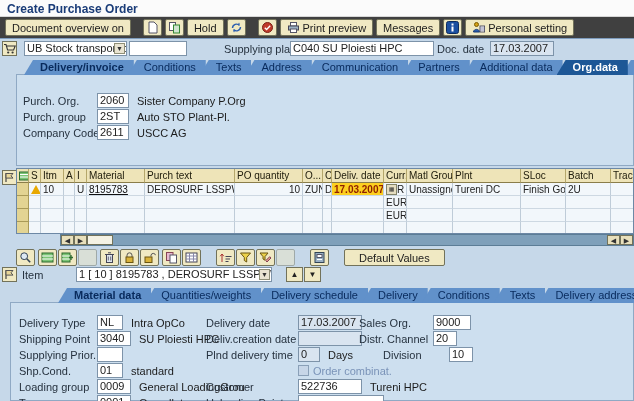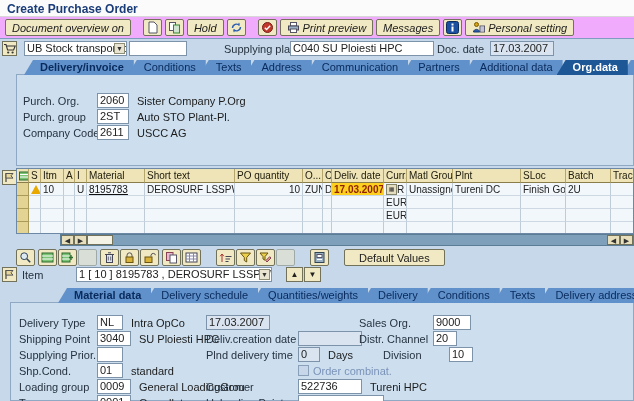--- a/index.html
+++ b/index.html
@@ -3,21 +3,21 @@
 <meta charset="utf-8">
 <style>
   * { box-sizing: border-box; margin: 0; padding: 0; }
   html,body { width:634px; height:401px; overflow:hidden; }
   body { font-family:"Liberation Sans","DejaVu Sans",sans-serif; font-size:11px; color:#222; }
   #app { position:relative; width:634px; height:401px; background:#c6d8e9; overflow:hidden; }
 
   
   .titlebar { position:absolute; left:0; top:0; width:634px; height:17px; background:#fbfbfb; border-bottom:1px solid #d7d7d7; }
   .titlebar .t { position:absolute; left:7px; top:2px; font-size:12px; font-weight:bold; color:#1a3c78; }
-  .appbar { position:absolute; left:0; top:17px; width:634px; height:22px; background:#f0abfc; border-bottom:1px solid #7e9cbd; display:flex; align-items:center; padding-left:5px; gap:3px;font-style:italic; }
+  .appbar { position:absolute; left:0; top:17px; width:634px; height:22px; background:#404040; border-bottom:1px solid #7e9cbd; display:flex; align-items:center; padding-left:5px; gap:3px; }
   .btn { display:inline-flex; align-items:center; gap:3px; height:17px; padding:0 6px; background:#f0e9c3; border:1px solid #72725a; border-radius:2px; font-size:11px; color:#1c1c1c; white-space:nowrap; cursor:default; }
   .ibtn { padding:0 2px; min-width:18px; justify-content:center; }
   .gap6 { width:6px; }
   .icon13 { width:13px; height:13px; display:inline-block; }
 
   
   .hrow { position:absolute; left:0; top:41px; width:634px; height:17px; }
   .fld { display:inline-block; background:#fff; border:1px solid #7d93a9; height:15px; padding:0 2px; font-size:11px; line-height:13px; white-space:nowrap; overflow:hidden; }
   .fld-ro { background:#d9e4f0; }
   .lbl { color:#26323f; }
@@ -221,21 +221,21 @@
               <rect x="0.5" y="1" width="9" height="8" fill="#7cc576" stroke="#2e6b2e"></rect>
               <path d="M1 3.5h8M1 6h8" stroke="#fff"></path>
             </svg>
           </span>
         </div>
       <div class="gc cw1">S</div>
       <div class="gc cw2">Itm</div>
       <div class="gc cw3">A</div>
       <div class="gc cw4">I</div>
       <div class="gc cw5">Material</div>
-      <div class="gc cw6">Short text</div>
+      <div class="gc cw6">Purch text</div>
       <div class="gc cw7">PO quantity</div>
       <div class="gc cw8">O...</div>
       <div class="gc cw9">C</div>
       <div class="gc cw10">Deliv. date</div>
       <div class="gc cw11">Curr...</div>
       <div class="gc cw12">Matl Group</div>
       <div class="gc cw13">Plnt</div>
       <div class="gc cw14">SLoc</div>
       <div class="gc cw15">Batch</div>
       <div class="gc cw16">Trac</div>
@@ -459,22 +459,22 @@
         </span>
       </span>
     <span class="lbl" style="position:absolute; left:22px; top:2px;">Item</span>
     <span class="fld combo" style="position:absolute; left:76px; width:196px;"><span>1 [ 10 ] 8195783 , DEROSURF LSSPW 2I1AV SA</span><span class="ddbox">▼</span></span>
     <span class="arrowbtn" style="position:absolute; left:286px;">▲</span>
     <span class="arrowbtn" style="position:absolute; left:304px;">▼</span>
   </div>
 
   <div class="tabstrip" style="left:58px; top:287px; width:576px; overflow:hidden; z-index:2;">
     <span class="tab first">Material data</span>
+    <span class="tab">Quantities/weights</span>
     <span class="tab">Delivery schedule</span>
-    <span class="tab">Quantities/weights</span>
     <span class="tab">Delivery</span>
     <span class="tab">Conditions</span>
     <span class="tab">Texts</span>
     <span class="tab">Delivery address</span>
 
   </div>
 
   <div class="panel" style="left:10px; top:302px; width:624px; height:99px;">
 
     <div class="col" style="left:8px;">
@@ -504,20 +504,21 @@
         </div>
       <div class="frow">
           <span class="slbl" style="width:78px;">Trans. group</span>
           <span class="fld" style="width:34px;">0001</span>
           <span class="fdesc">On pallets</span>
         </div>
     </div>
 
     <div class="col" style="left:195px;">
       <div class="frow">
+          <span class="slbl" style="width:92px;">Delivery date</span>
           <span class="fld fld-ro" style="width:64px;">17.03.2007</span>
         </div>
       <div class="frow">
           <span class="slbl" style="width:92px;">Deliv.creation date</span>
           <span class="fld fld-ro" style="width:64px;"></span>
         </div>
       <div class="frow">
           <span class="slbl" style="width:92px;">Plnd delivery time</span>
           <span class="fld fld-ro" style="width:22px;">0</span>
           <span class="fdesc">Days</span>

